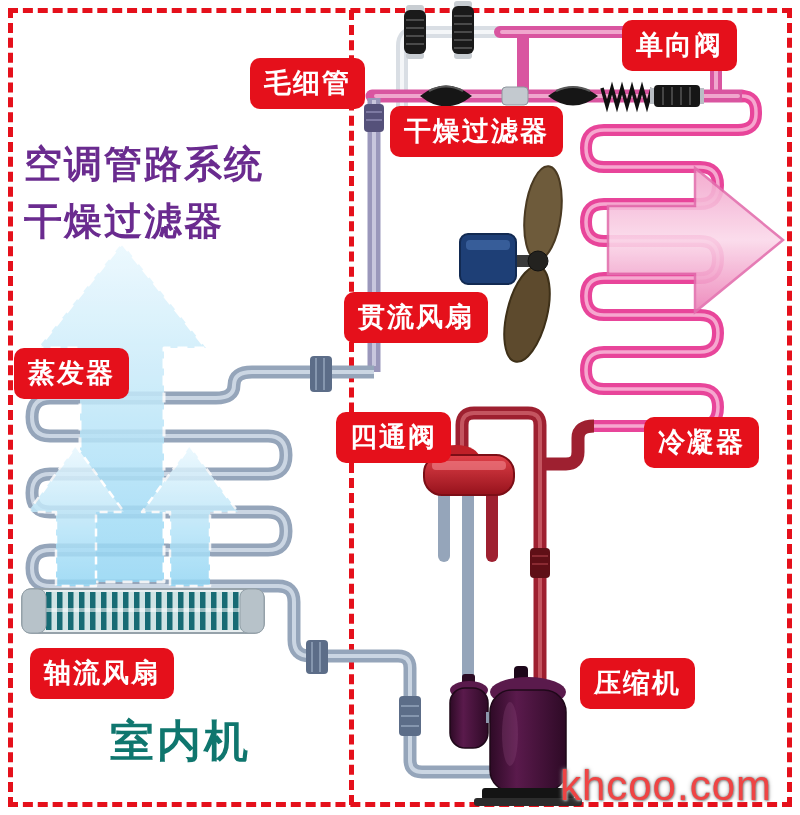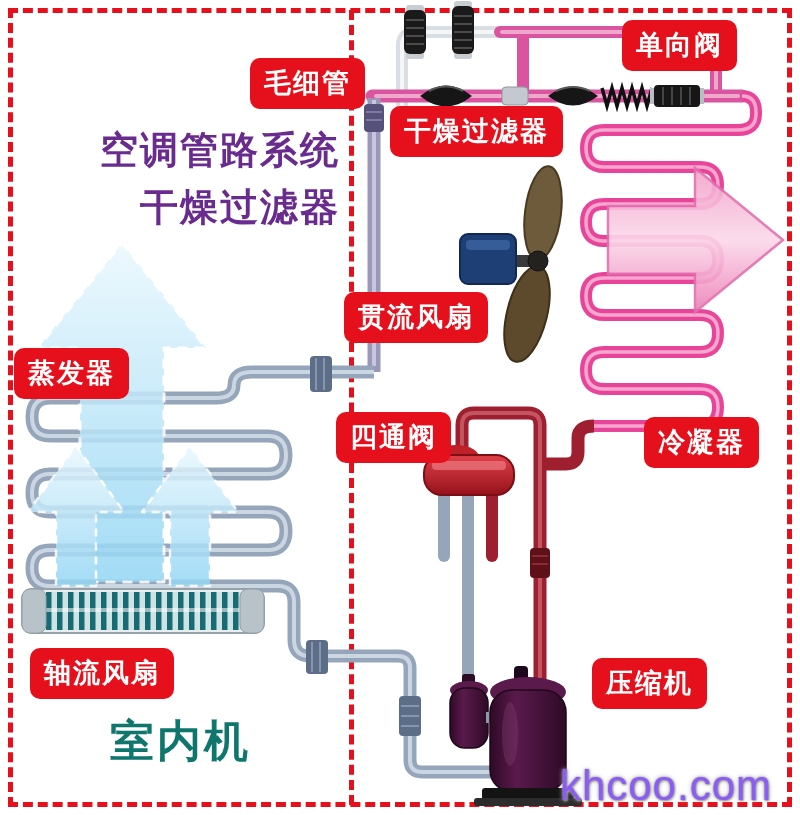--- a/index.html
+++ b/index.html
@@ -4,35 +4,35 @@
 <style>
   html,body{margin:0;padding:0;background:#ffffff;}
   .stage{
     position:relative;width:800px;height:815px;background:#ffffff;
     overflow:hidden;font-family:"Liberation Sans",sans-serif;
   }
   .border-frame{position:absolute;inset:8px;border:5px dashed #e5101b;pointer-events:none;z-index:1;}
   .divider{position:absolute;left:349px;top:10px;height:795px;width:0;border-left:5px dashed #e5101b;z-index:2;}
   .art{position:absolute;left:0;top:0;z-index:3;}
   .title{
-    position:absolute;left:24px;top:122px;width:316px;text-align:right;
+    position:absolute;left:24px;top:136px;width:316px;text-align:left;
     color:#6a2b8f;font-weight:bold;font-size:38px;line-height:1.5;
     font-family:"Liberation Serif",serif;letter-spacing:2px;z-index:4;
   }
   .tag{
     position:absolute;background:#e5101b;color:#ffffff;font-weight:bold;
     font-size:27px;line-height:1;padding:12px 14px;border-radius:10px;
     white-space:nowrap;letter-spacing:2px;z-index:5;
   }
   .section-label{
     position:absolute;color:#0f766e;font-weight:bold;font-size:44px;
     font-family:"Liberation Serif",serif;letter-spacing:3px;z-index:5;
   }
   .watermark{
-    position:absolute;right:28px;top:762px;font-size:42px;color:#8b5cf6;
+    position:absolute;right:28px;top:762px;font-size:42px;color:#ef4444;
     letter-spacing:1px;z-index:6;
     text-shadow:0 0 2px #8a8a8a,0 0 5px #b5b5b5,1px 1px 2px #9a9a9a;
     margin-left:21px;
   }
 </style>
 </head>
 <body>
 
 <div class="stage">
 
@@ -198,19 +198,19 @@
   </div>
 
   <div class="tag" style="left:250px;top:58px">毛细管</div>
   <div class="tag" style="left:622px;top:20px">单向阀</div>
   <div class="tag" style="left:390px;top:106px">干燥过滤器</div>
   <div class="tag" style="left:344px;top:292px">贯流风扇</div>
   <div class="tag" style="left:14px;top:348px">蒸发器</div>
   <div class="tag" style="left:336px;top:412px">四通阀</div>
   <div class="tag" style="left:644px;top:417px">冷凝器</div>
   <div class="tag" style="left:30px;top:648px">轴流风扇</div>
-  <div class="tag" style="left:592px;top:658px">压缩机</div>
+  <div class="tag" style="left:580px;top:658px">压缩机</div>
 
   <div class="section-label" style="left:110px;top:712px">室内机</div>
 
   <div class="watermark">khcoo.com</div>
 
 </div>
 
 </body></html>

